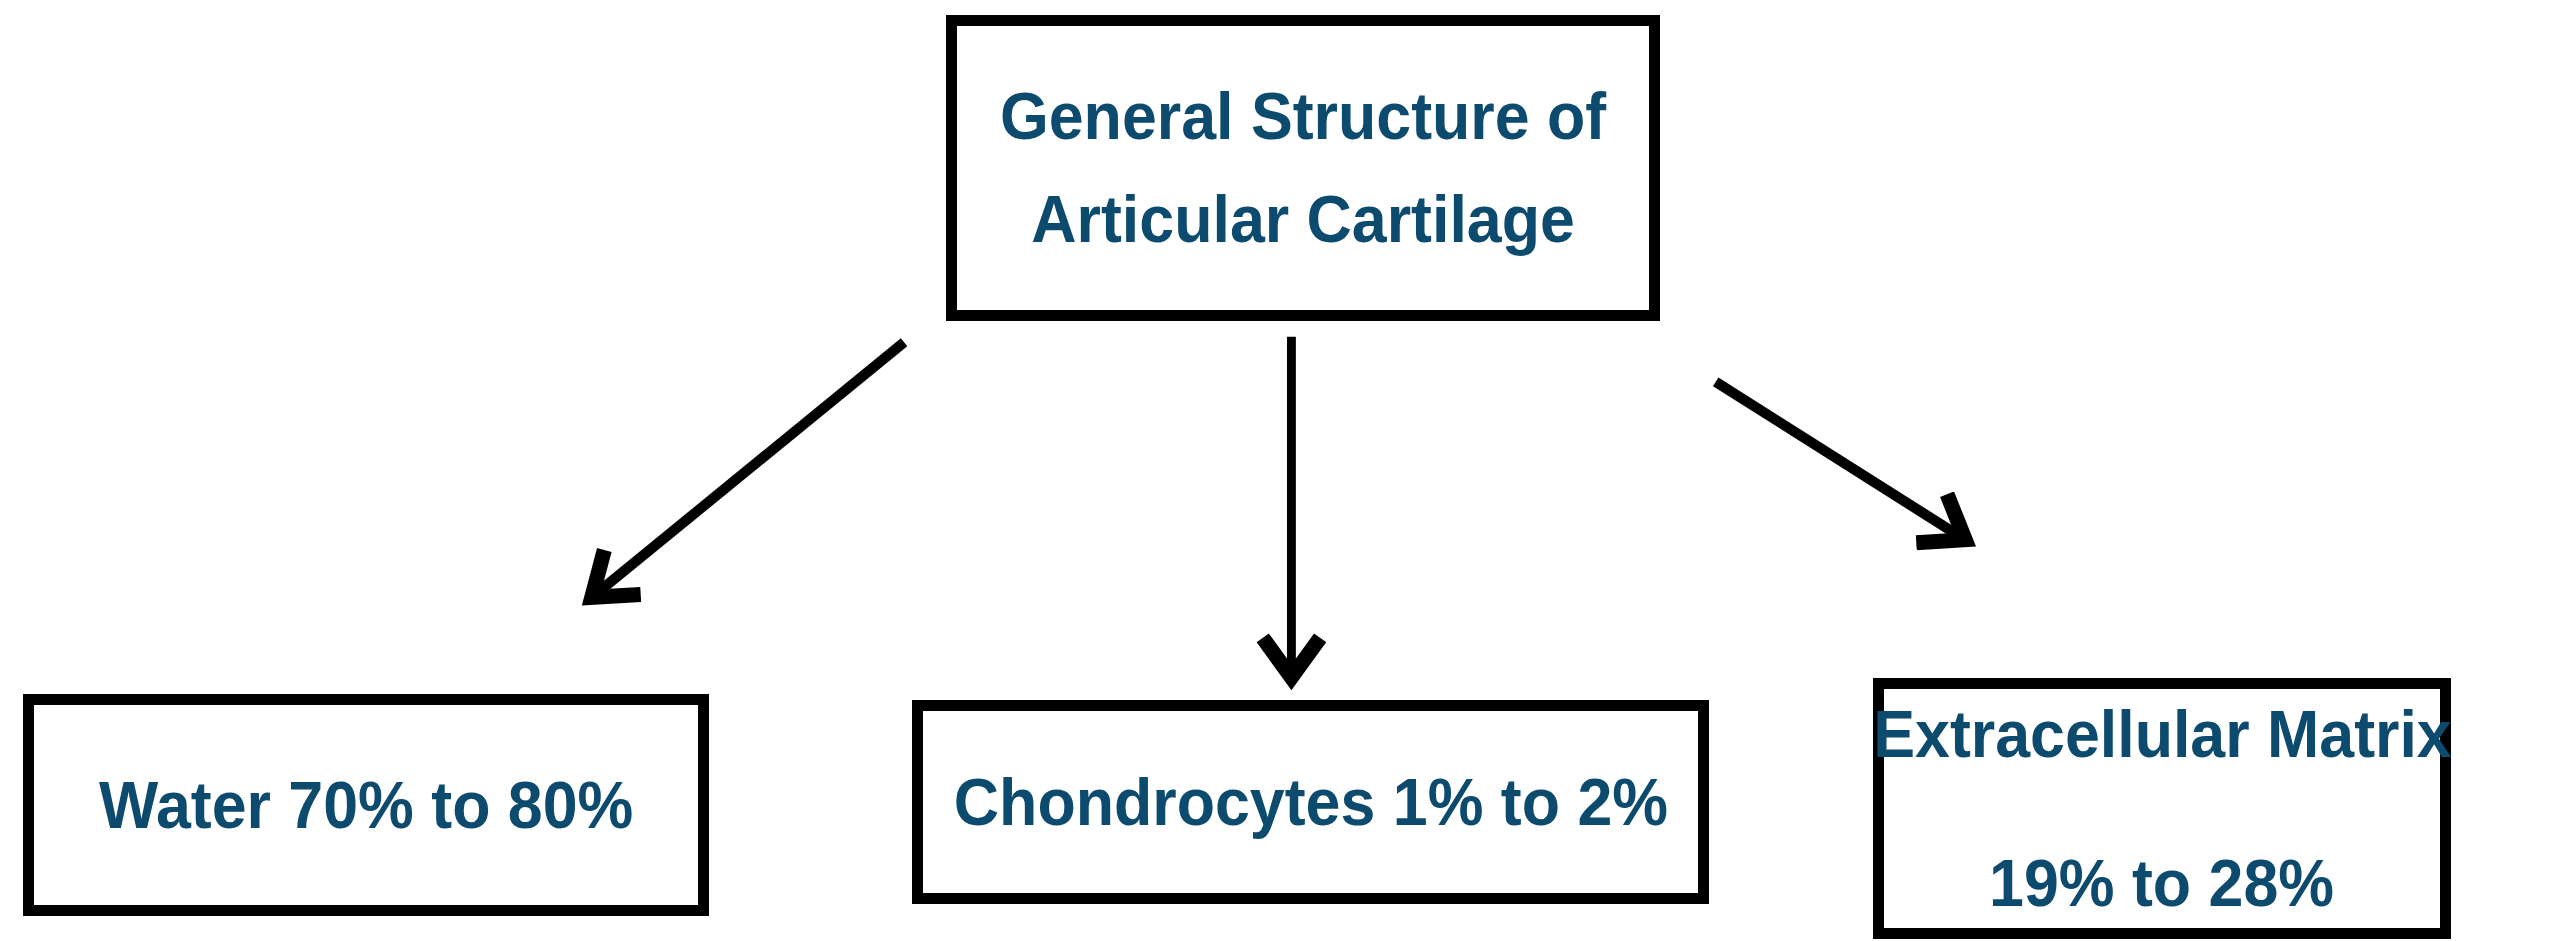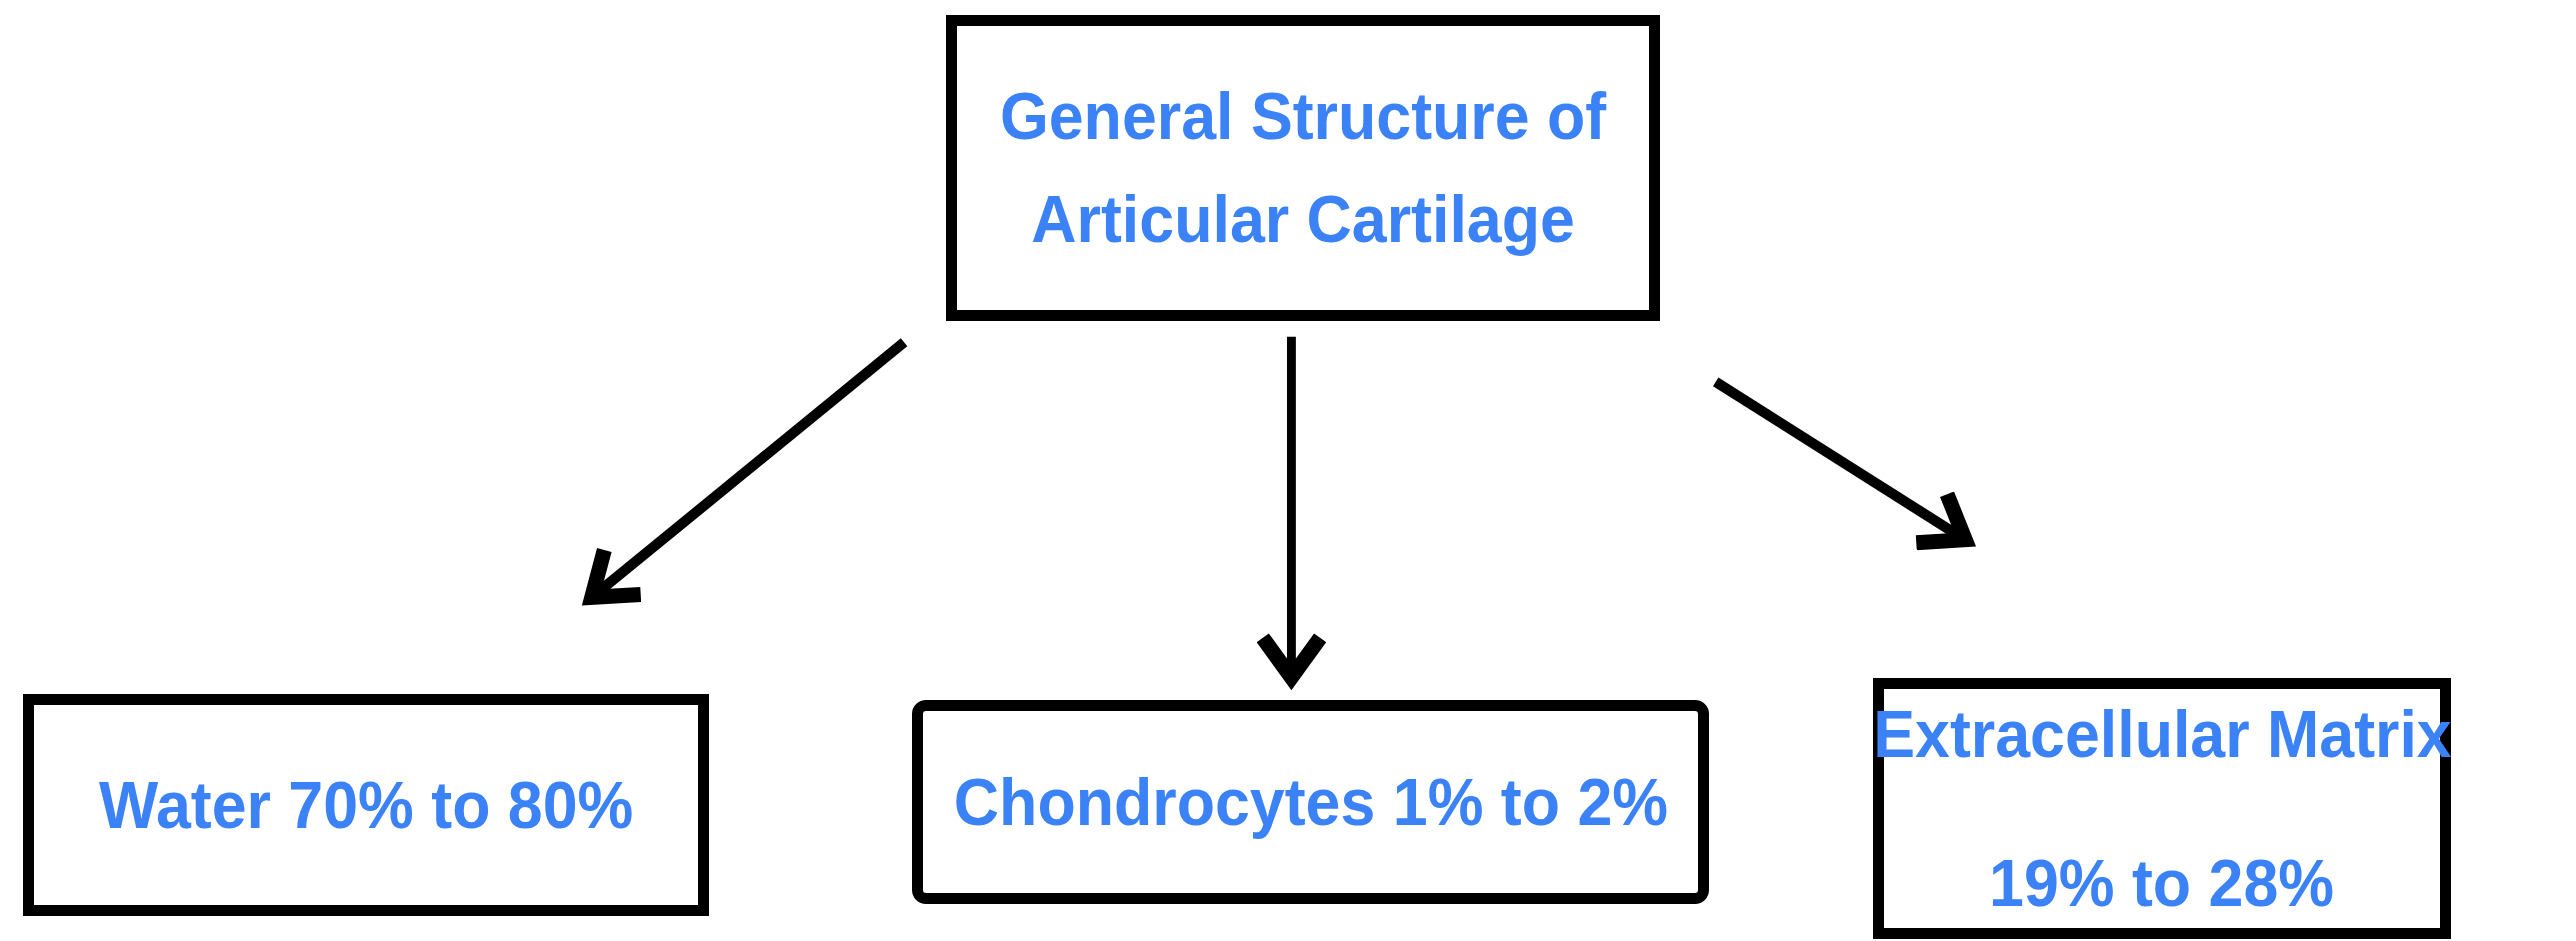--- a/index.html
+++ b/index.html
@@ -27,21 +27,21 @@
   .node {
     position: absolute;
     box-sizing: border-box;
     border: 11px solid #000000;
     background: #ffffff;
     display: flex;
     flex-direction: column;
     align-items: center;
     justify-content: center;
     text-align: center;
-    color: #3b82f6;
+    color: #0c4a6e;
     font-weight: 700;
     font-size: 66px;
     line-height: 103px;
     transform-origin: center center;
   }
   .node .txt {
     display: block;
     white-space: nowrap;
     transform: scaleX(0.95);
   }
@@ -55,21 +55,20 @@
     left: 23px;
     top: 694px;
     width: 686px;
     height: 222px;
   }
   .node-chondrocytes {
     left: 912px;
     top: 700px;
     width: 797px;
     height: 204px;
-    border-radius: 14px;
   }
   .node-ecm {
     left: 1873px;
     top: 678px;
     width: 578px;
     height: 261px;
     gap: 46px;
   }
 </style>
 </head>

